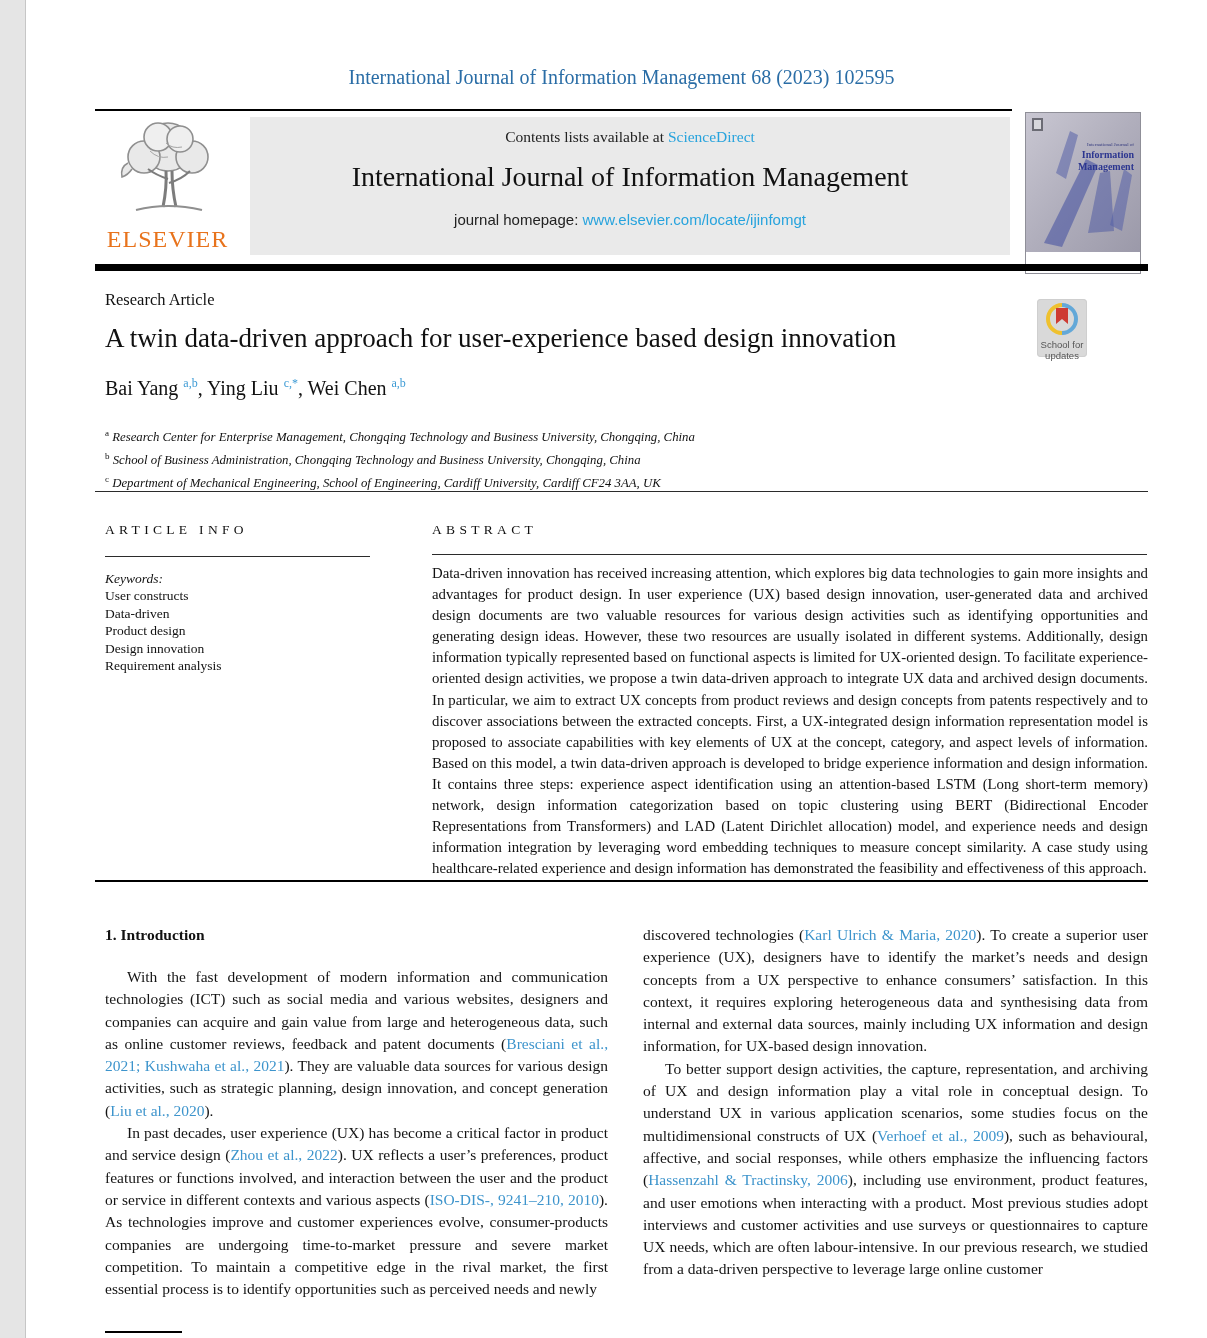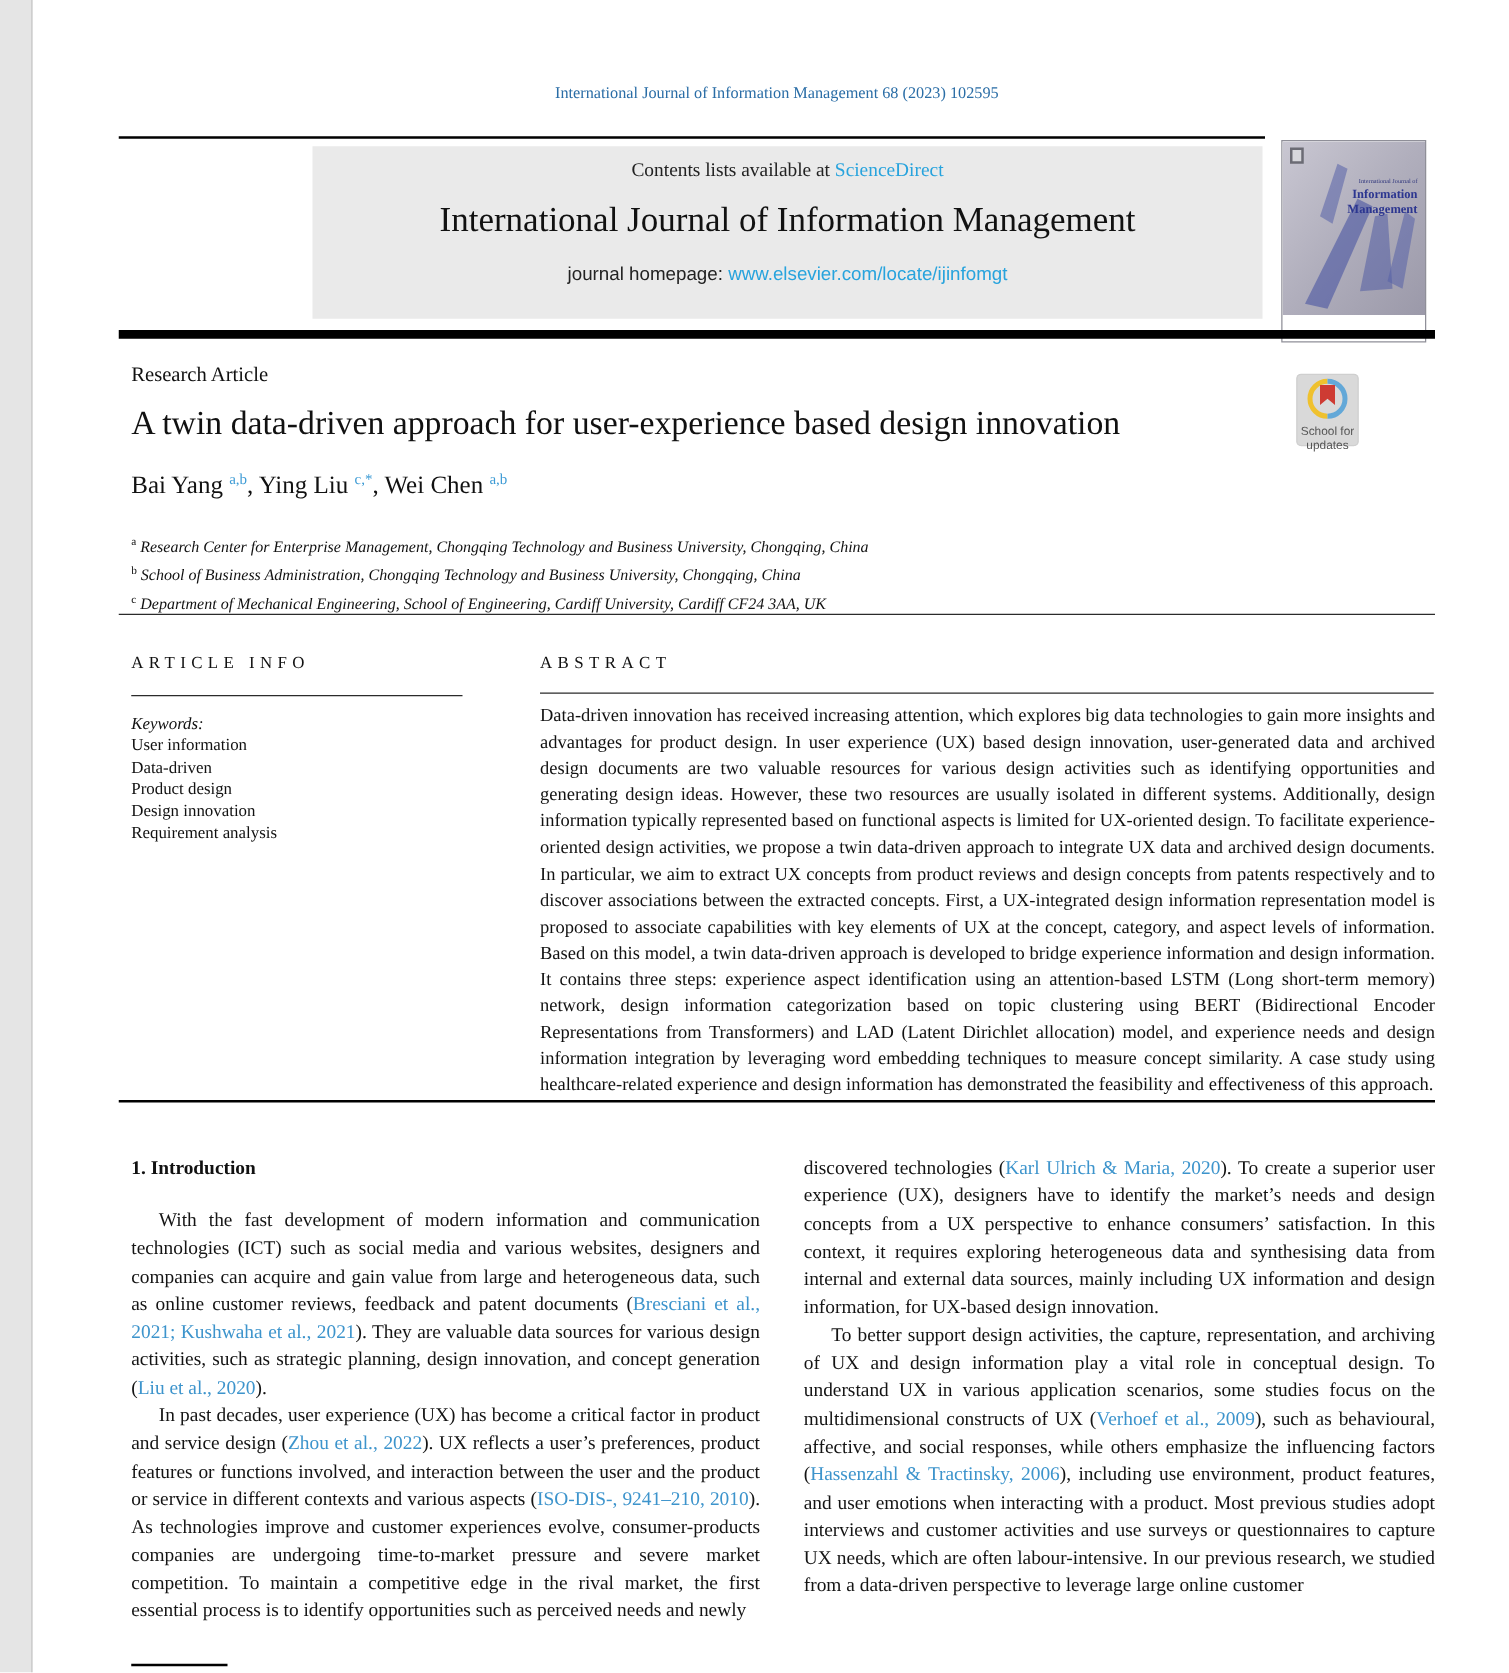--- a/index.html
+++ b/index.html
@@ -4,21 +4,21 @@
 <style>
   * { margin:0; padding:0; box-sizing:border-box; }
   html,body { width:1207px; height:1338px; background:#ffffff; }
   body { font-family:"Liberation Serif", serif; color:#1a1a1a; position:relative; overflow:hidden; }
   .page { position:absolute; inset:0; background:#fff; }
 
   .edge-strip { position:absolute; left:0; top:0; width:26px; height:1338px;
                 background:#e5e5e5; border-right:1px solid #c6c6c6; }
 
   .top-citation { position:absolute; left:95px; top:66px; width:1053px;
-                  text-align:center; font-size:13px; color:#2a6da6; }
+                  text-align:center; font-size:20px; color:#2a6da6; }
 
   .rule { position:absolute; background:#000; }
   .rule-top      { left:95px;  top:109px; width:917px;  height:2px; }
   .rule-thick    { left:95px;  top:264px; width:1053px; height:7px; }
   .rule-affil    { left:95px;  top:491px; width:1053px; height:1px; background:#2b2b2b; }
   .rule-info     { left:105px; top:556px; width:265px;  height:1px; background:#2b2b2b; }
   .rule-abs      { left:432px; top:554px; width:715px;  height:1px; background:#2b2b2b; }
   .rule-absend   { left:95px;  top:880px; width:1053px; height:2px; }
   .rule-footnote { left:105px; top:1331px; width:77px;  height:2px; }
 
@@ -73,20 +73,37 @@
 <body>
 
 <div class="page">
 
   <div class="edge-strip"></div>
 
   <div class="top-citation">International Journal of Information Management 68 (2023) 102595</div>
 
   <div class="rule rule-top"></div>
 
+  <div class="logo-box">
+    <svg class="logo-tree" width="120" height="108" viewBox="0 0 120 108">
+      <g fill="none" stroke="#8f8f8f" stroke-width="1.6">
+        <circle cx="60" cy="30" r="24" fill="#e9e9e9"></circle>
+        <circle cx="36" cy="40" r="16" fill="#e9e9e9"></circle>
+        <circle cx="84" cy="40" r="16" fill="#e9e9e9"></circle>
+        <circle cx="50" cy="20" r="14" fill="#efefef"></circle>
+        <circle cx="72" cy="22" r="13" fill="#efefef"></circle>
+        <path d="M58 54 Q59 70 55 90 M64 54 Q64 72 68 90" stroke="#7c7c7c" stroke-width="3"></path>
+        <path d="M60 62 Q48 58 40 52 M61 66 Q74 62 82 54" stroke="#7c7c7c" stroke-width="2"></path>
+        <path d="M28 93 Q60 85 94 93" stroke="#8f8f8f" stroke-width="2"></path>
+        <path d="M20 46 q-8 4 -6 14 q6 -2 10 -8" fill="#e9e9e9" stroke="#8f8f8f"></path>
+        <path d="M42 34 q8 8 18 6 M58 26 q6 6 16 4" stroke="#a5a5a5" stroke-width="1"></path>
+      </g>
+    </svg>
+    <div class="elsevier-word">ELSEVIER</div>
+  </div>
 
   <div class="banner">
     <div class="contents">
       <span>Contents lists available at </span><span class="sd-link">ScienceDirect</span>
     </div>
     <div class="jtitle">International Journal of Information Management</div>
     <div class="homepage">
       <span>journal homepage: </span><span class="url">www.elsevier.com/locate/ijinfomgt</span>
     </div>
   </div>
@@ -141,21 +158,21 @@
 
   <div class="rule rule-affil"></div>
 
   <div class="section-head info-head">ARTICLE INFO</div>
   <div class="rule rule-info"></div>
   <div class="section-head abs-head">ABSTRACT</div>
   <div class="rule rule-abs"></div>
 
   <div class="keywords">
     <div class="kw-label">Keywords:</div>
-    <div>User information</div>
+    <div>User constructs</div>
     <div>Data-driven</div>
     <div>Product design</div>
     <div>Design innovation</div>
     <div>Requirement analysis</div>
   </div>
 
   <div class="abstract-text">Data-driven innovation has received increasing attention, which explores big data technologies to gain more insights and advantages for product design. In user experience (UX) based design innovation, user-generated data and archived design documents are two valuable resources for various design activities such as identifying opportunities and generating design ideas. However, these two resources are usually isolated in different systems. Additionally, design information typically represented based on functional aspects is limited for UX-oriented design. To facilitate experience-oriented design activities, we propose a twin data-driven approach to integrate UX data and archived design documents. In particular, we aim to extract UX concepts from product reviews and design concepts from patents respectively and to discover associations between the extracted concepts. First, a UX-integrated design information representation model is proposed to associate capabilities with key elements of UX at the concept, category, and aspect levels of information. Based on this model, a twin data-driven approach is developed to bridge experience information and design information. It contains three steps: experience aspect identification using an attention-based LSTM (Long short-term memory) network, design information categorization based on topic clustering using BERT (Bidirectional Encoder Representations from Transformers) and LAD (Latent Dirichlet allocation) model, and experience needs and design information integration by leveraging word embedding techniques to measure concept similarity. A case study using healthcare-related experience and design information has demonstrated the feasibility and effectiveness of this approach.</div>
 
   <div class="rule rule-absend"></div>
 

